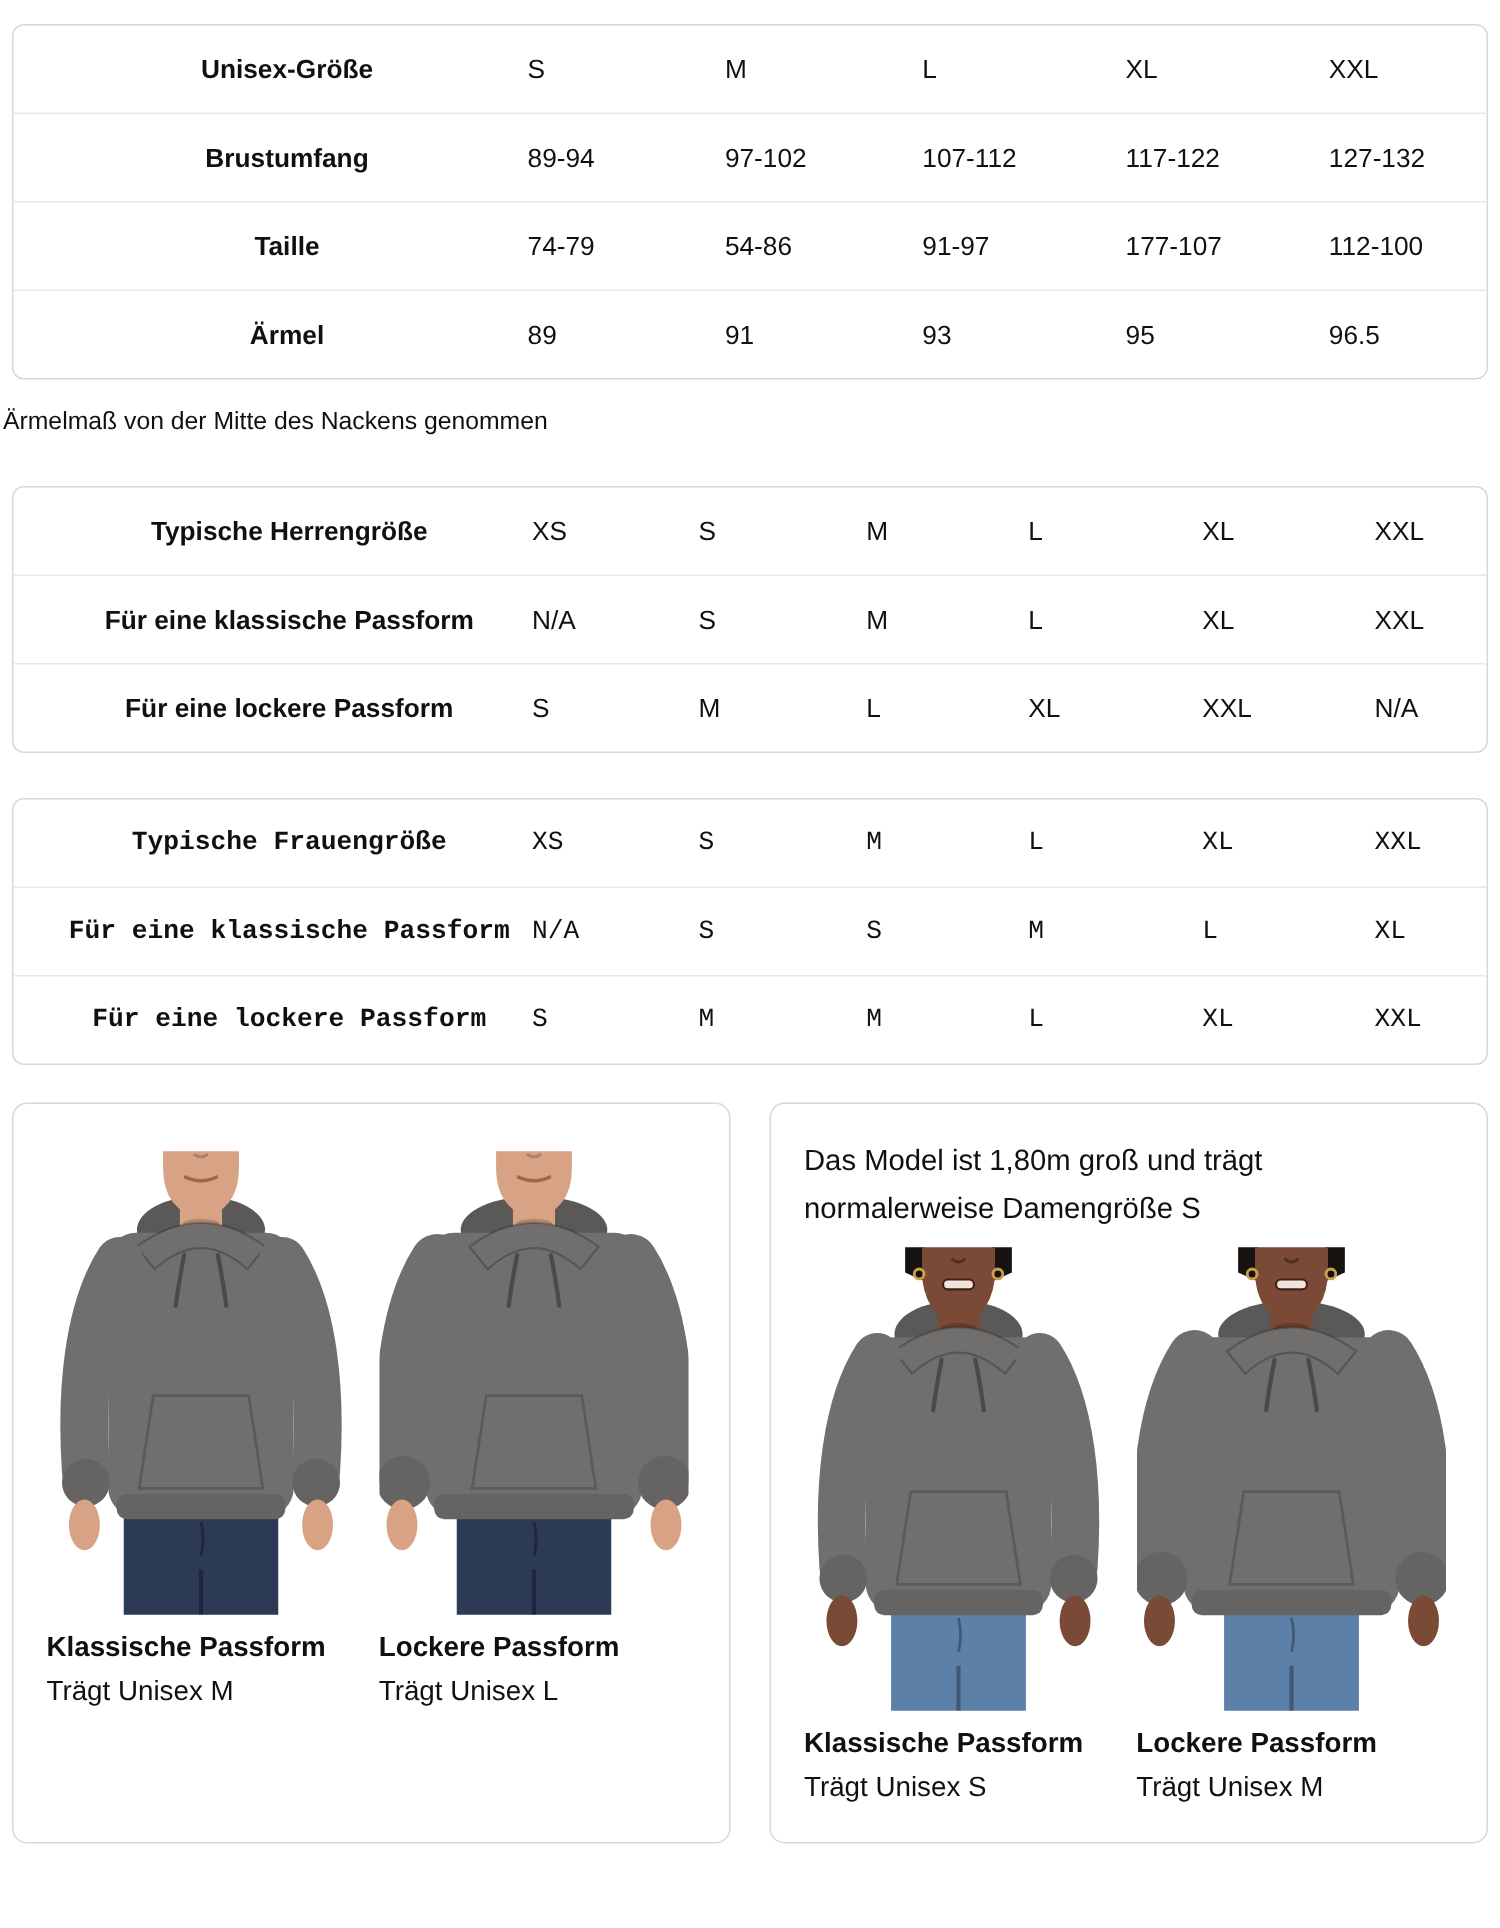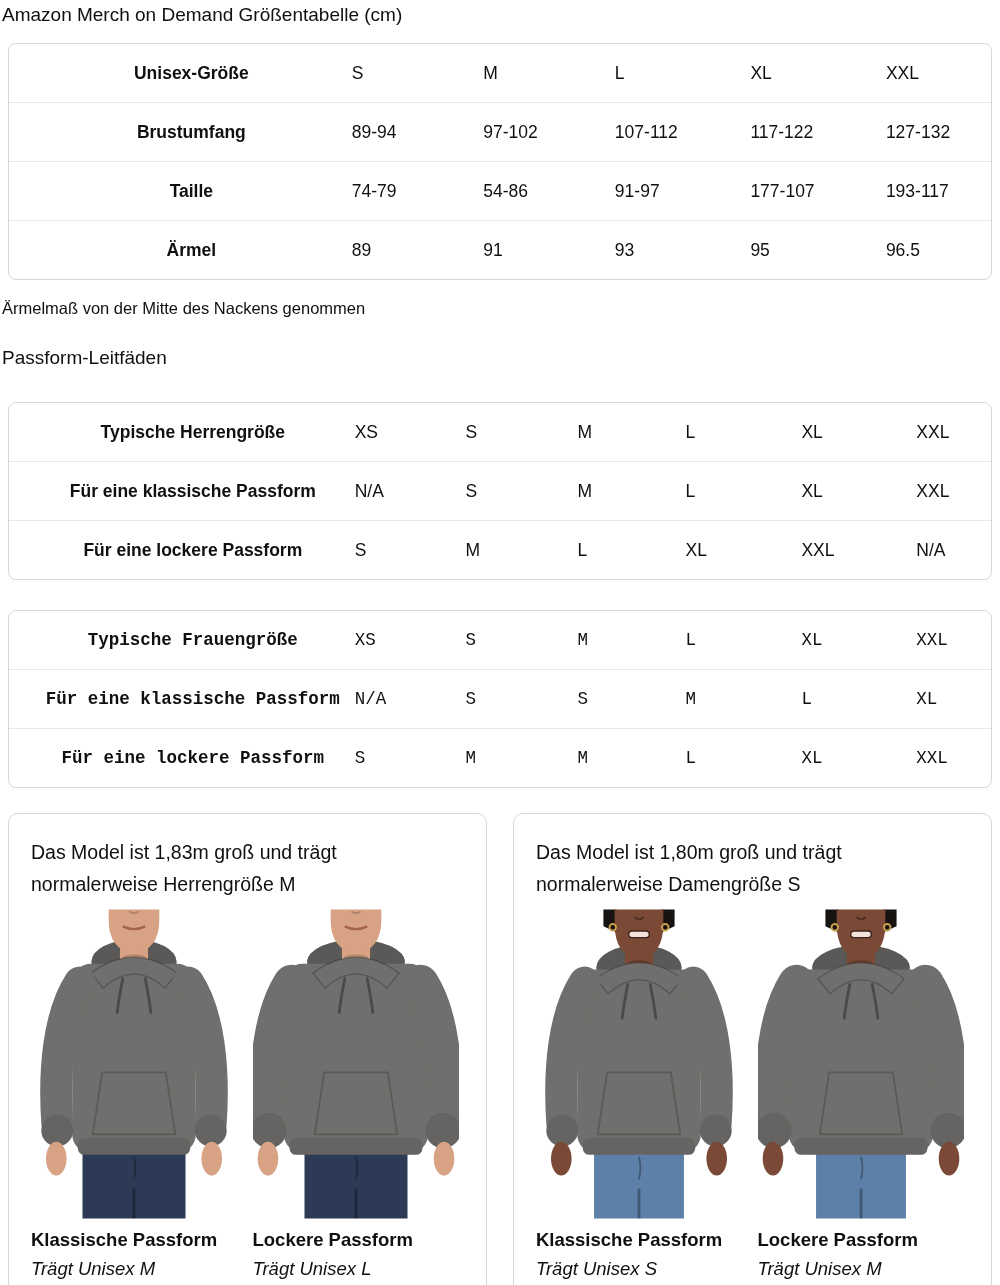--- a/index.html
+++ b/index.html
@@ -33,28 +33,27 @@
     flex:1;box-sizing:border-box;height:494px;
     border:1px solid #d5d9d9;border-radius:10px;
     padding:22px 12px 0 22px;overflow:hidden;background:#fff;
   }
   .card-desc{font-size:19.5px;line-height:32px;max-width:412px;font-weight:400;}
   .models{display:flex;margin-top:9px;}
   .model{flex:1;display:flex;flex-direction:column;align-items:flex-start;}
   .figure{width:206px;height:310px;}
   .figure svg{display:block;}
   .fit-label{font-weight:700;font-size:18.5px;margin-top:9px;line-height:24px;text-align:center;}
-  .size-label{font-weight:400;font-size:18.5px;margin-top:5px;line-height:24px;text-align:center;font-style:italic;}
+  .size-label{font-weight:400;font-size:18.5px;margin-top:5px;line-height:24px;text-align:center;}
 </style>
 </head>
 <body>
 
 <div class="wrap">
 
-  <div class="page-title">Amazon Merch on Demand Größentabelle (cm)</div>
 
   <div class="tbl-box first">
     <table class="tbl">
       <colgroup>
           <col style="width:34.9%">
           <col style="width:13.4%">
           <col style="width:13.4%">
           <col style="width:13.8%">
           <col style="width:13.8%">
           <col>
@@ -75,37 +74,36 @@
         <td>107-112</td>
         <td>117-122</td>
         <td>127-132</td>
       </tr>
       <tr>
         <td class="lab">Taille</td>
         <td>74-79</td>
         <td>54-86</td>
         <td>91-97</td>
         <td>177-107</td>
-        <td>193-117</td>
+        <td>112-100</td>
       </tr>
       <tr>
         <td class="lab">Ärmel</td>
         <td>89</td>
         <td>91</td>
         <td>93</td>
         <td>95</td>
         <td>96.5</td>
       </tr>
     </tbody>
       </table>
   </div>
 
   <div class="note">Ärmelmaß von der Mitte des Nackens genommen</div>
 
-  <div class="section-title">Passform-Leitfäden</div>
 
   <div class="tbl-box">
     <table class="tbl">
       <colgroup>
           <col style="width:35.2%">
           <col style="width:11.3%">
           <col style="width:11.4%">
           <col style="width:11.0%">
           <col style="width:11.8%">
           <col style="width:11.7%">
@@ -182,21 +180,20 @@
         <td>XL</td>
         <td>XXL</td>
       </tr>
     </tbody>
       </table>
   </div>
 
   <div class="cards">
 
     <div class="card">
-      <div class="card-desc">Das Model ist 1,83m groß und trägt normalerweise Herrengröße M</div>
       <div class="models">
         <div class="model">
           <div class="figure">
               <svg viewBox="0 0 220 330" width="100%" height="100%" xmlns="http://www.w3.org/2000/svg">
                 <rect x="55" y="250" width="110" height="80" fill="#2c3a56"></rect>
                 <rect x="55" y="250" width="110" height="10" fill="rgba(0,0,0,.25)"></rect>
                 <path d="M 110 264 q 3 12 0 24" stroke="rgba(0,0,0,.3)" stroke-width="2" fill="none"></path>
                 <line x1="110" y1="298" x2="110" y2="330" stroke="rgba(0,0,0,.3)" stroke-width="3"></line>
                 <ellipse cx="110" cy="56" rx="45.6" ry="24" fill="#5a5957"></ellipse>
                 <rect x="95" y="8" width="30" height="60" fill="#d8a284"></rect>

